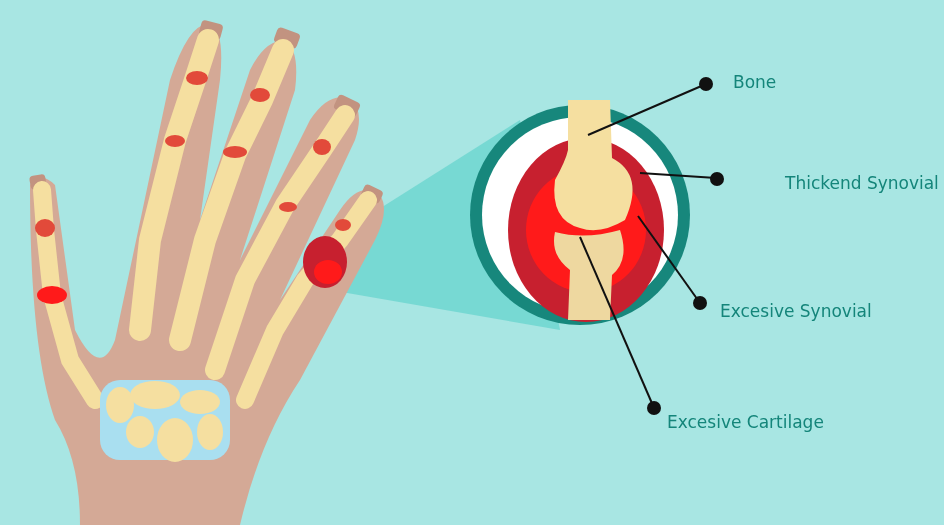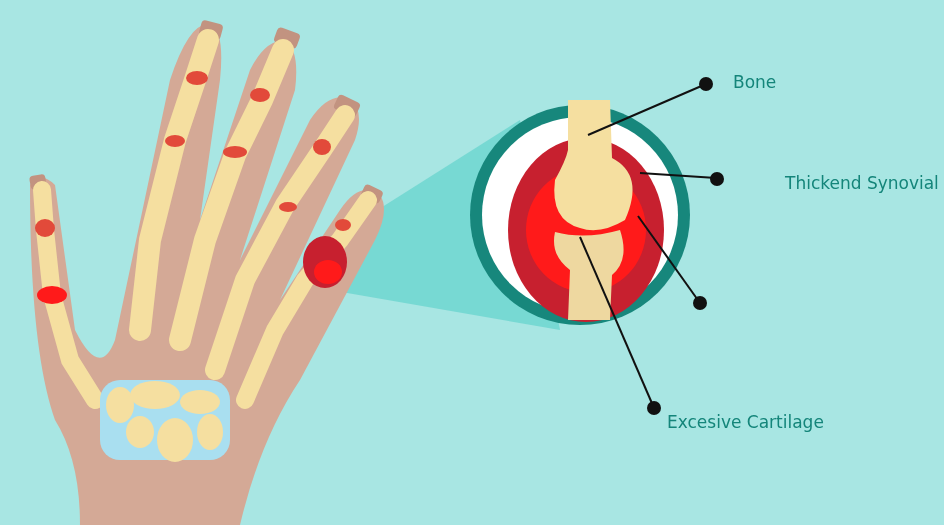--- a/index.html
+++ b/index.html
@@ -99,16 +99,17 @@
   </g>
 </svg>
 
 <div class="label" style="left:733px;top:71px;">
   <span>Bone</span>
 </div>
 <div class="label" style="left:738px;top:172px;margin-left:47px;">
   <span>Thickend Synovial</span>
 </div>
 <div class="label" style="left:720px;top:300px;">
+  <span>Excesive Synovial</span>
 </div>
 <div class="label" style="left:667px;top:411px;">
   <span>Excesive Cartilage</span>
 </div>
 
 </body></html>

